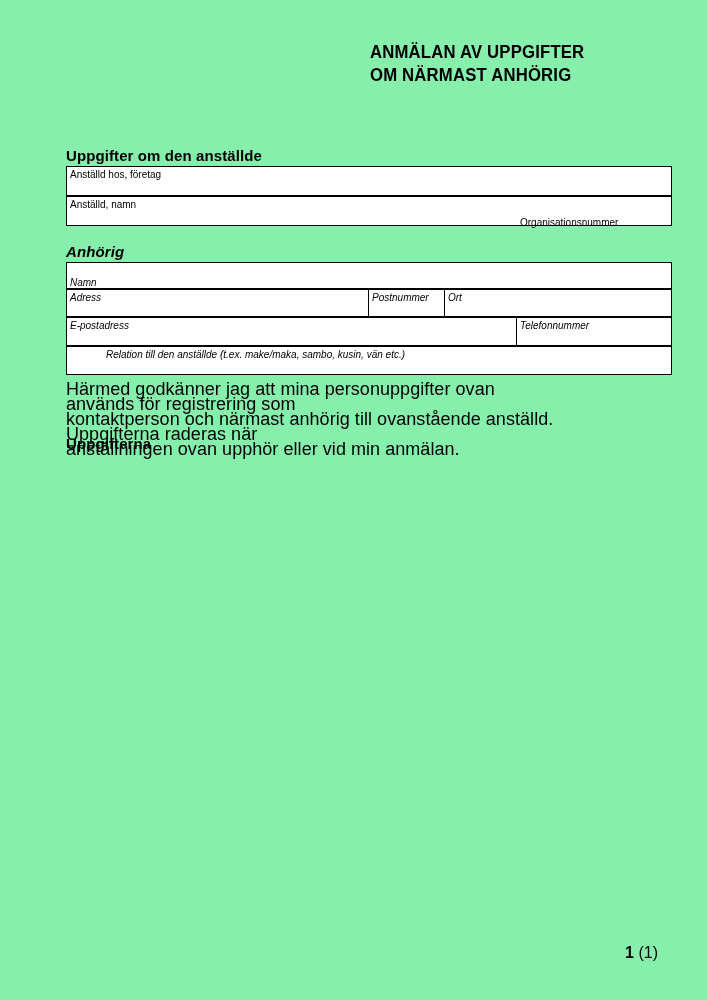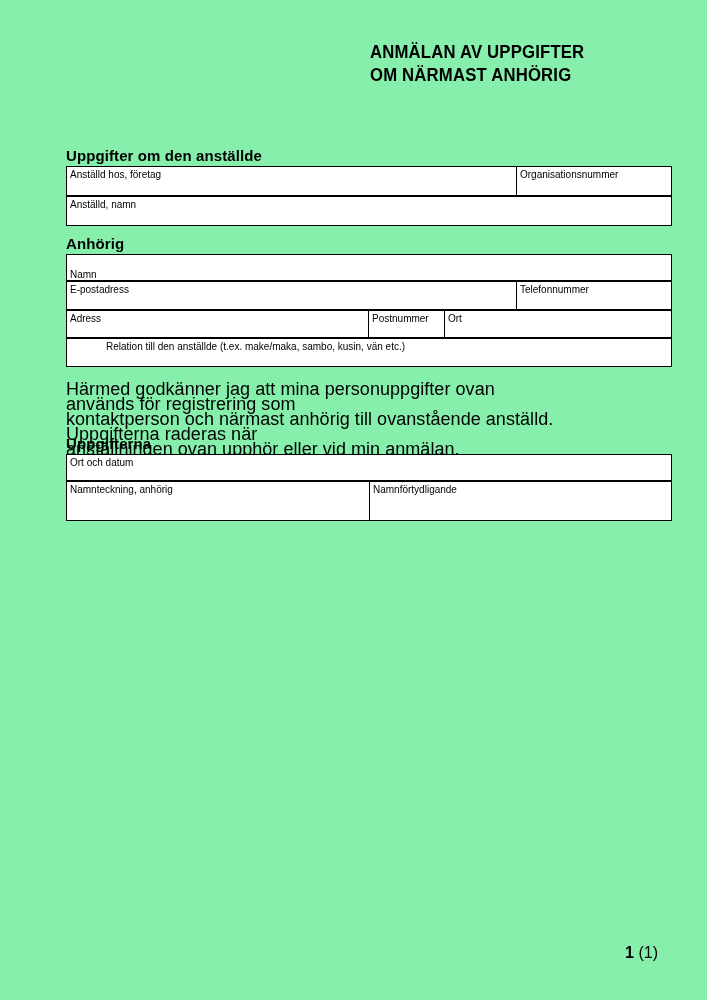--- a/index.html
+++ b/index.html
@@ -66,88 +66,73 @@
     <div>OM NÄRMAST ANHÖRIG</div>
   </div>
 
   <div class="section" style="top:149px;">
     <div class="section-heading">Uppgifter om den anställde</div>
     <div class="ftable">
       <div class="frow" style="height:30px;">
         <div class="fcell grow">
           <div class="fcell-label">Anställd hos, företag</div>
         </div>
-        <div class="fcell" style="width:155px;">
+        <div class="fcell" style="width:155px;margin-top:48px;">
           <div class="fcell-label">Organisationsnummer</div>
         </div>
       </div>
       <div class="frow" style="height:29px;">
         <div class="fcell grow">
           <div class="fcell-label">Anställd, namn</div>
         </div>
       </div>
     </div>
   </div>
 
-  <div class="section" style="top:237px;">
+  <div class="section" style="top:245px;font-style:italic;">
     <div class="section-heading">Anhörig</div>
     <div class="ftable">
       <div class="frow" style="height:27px;align-items:flex-end;">
         <div class="fcell grow">
           <div class="fcell-label">Namn</div>
-        </div>
-      </div>
-      <div class="frow" style="height:28px;">
-        <div class="fcell grow">
-          <div class="fcell-label">E-postadress</div>
-        </div>
-        <div class="fcell" style="width:155px;">
-          <div class="fcell-label">Telefonnummer</div>
         </div>
       </div>
       <div class="frow" style="height:27px;">
         <div class="fcell" style="width:301px;">
           <div class="fcell-label">Adress</div>
         </div>
         <div class="fcell" style="width:76px;">
           <div class="fcell-label">Postnummer</div>
         </div>
         <div class="fcell grow">
           <div class="fcell-label">Ort</div>
+        </div>
+      </div>
+      <div class="frow" style="height:28px;">
+        <div class="fcell grow">
+          <div class="fcell-label">E-postadress</div>
+        </div>
+        <div class="fcell" style="width:155px;">
+          <div class="fcell-label">Telefonnummer</div>
         </div>
       </div>
       <div class="frow" style="height:28px;padding-left:36px;">
         <div class="fcell grow">
           <div class="fcell-label">Relation till den anställde (t.ex. make/maka, sambo, kusin, vän etc.)</div>
         </div>
       </div>
     </div>
   </div>
 
   <div class="consent">Härmed godkänner jag att mina personuppgifter ovan används för registrering som
 kontaktperson och närmast anhörig till ovanstående anställd. Uppgifterna raderas när
 anställningen ovan upphör eller vid min anmälan.</div>
 
   <div class="section" style="top:437px;">
     <div class="section-heading">Uppgifterna</div>
-    <div class="ftable">
-      <div class="frow" style="height:27px;">
-        <div class="fcell grow">
-          <div class="fcell-label">Ort och datum</div>
-        </div>
-      </div>
-      <div class="frow" style="height:39px;">
-        <div class="fcell" style="width:302px;">
-          <div class="fcell-label">Namnteckning, anhörig</div>
-        </div>
-        <div class="fcell grow">
-          <div class="fcell-label">Namnförtydligande</div>
-        </div>
-      </div>
-    </div>
   </div>
 
   <div class="page-footer">
     <span class="pnum">1</span>
     <span class="ptotal">(1)</span>
   </div>
 
 </div>
 
 </body></html>

